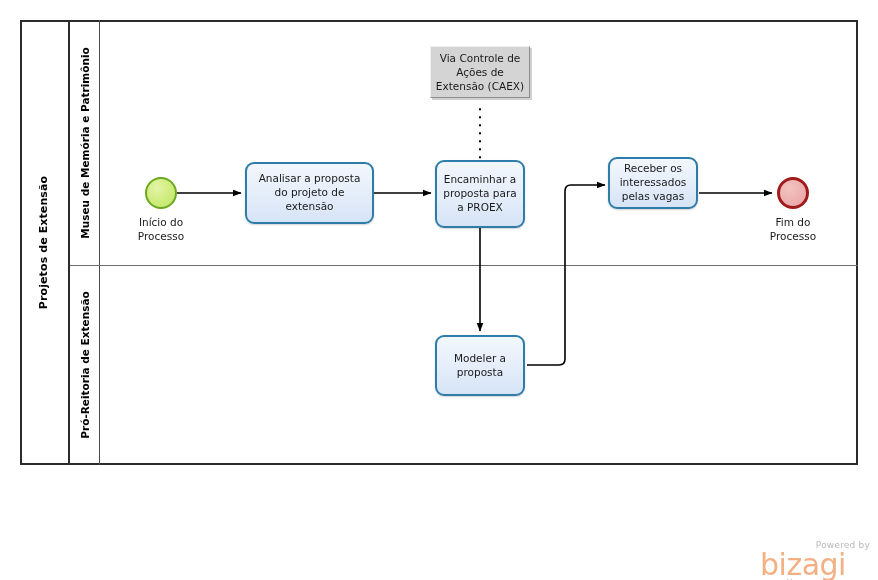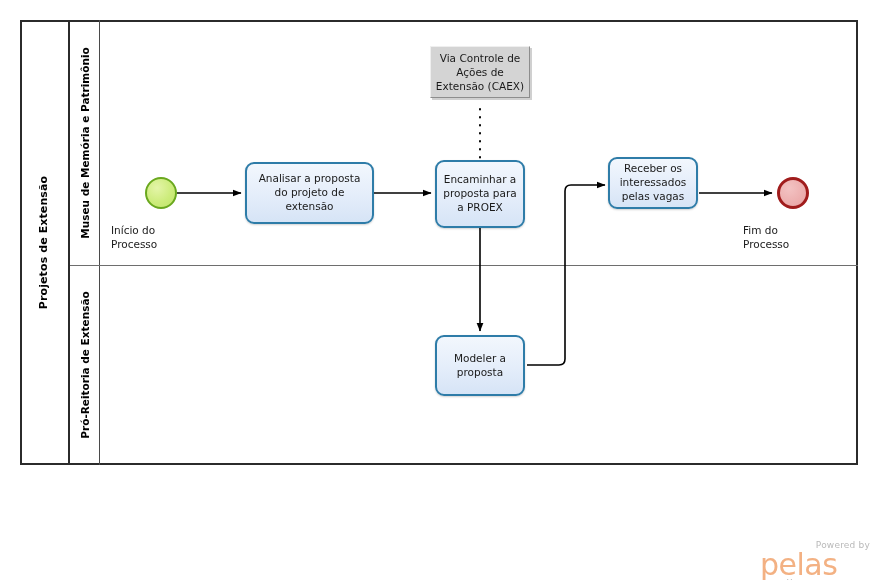--- a/index.html
+++ b/index.html
@@ -115,26 +115,25 @@
     background: radial-gradient(circle at 36% 32%, #e4f5a8 0%, #cdec7c 55%, #bfe46a 100%);
   }
   .event-end {
     width: 32px; height: 32px;
     border: 3px solid #a01c1c;
     background: radial-gradient(circle at 36% 32%, #f3c3c3 0%, #edb0b0 55%, #e7a3a3 100%);
   }
 
   .event-label {
     position: absolute;
-    text-align: left;
+    text-align: center;
     font-size: 10.5px;
     color: #1a1a1a;
     line-height: 1.32;
     white-space: pre-line;
-    margin-top: 8px;
   }
 
   .data-object {
     background: #d4d4d4;
     border-top: 1px solid #efefef;
     border-left: 1px solid #efefef;
     border-right: 1px solid #8d8d8d;
     border-bottom: 1px solid #8d8d8d;
     box-shadow: 2px 2px 0 rgba(120,120,120,0.35);
     display: flex;
@@ -244,17 +243,17 @@
   <div class="node task" style="left:245px; top:162px; width:129px; height:62px;">Analisar a proposta do projeto de extensão</div>
 
   <div class="node task" style="left:435px; top:160px; width:90px; height:68px;">Encaminhar a proposta para a PROEX</div>
 
   <div class="node task" style="left:608px; top:157px; width:90px; height:52px;">Receber os interessados pelas vagas</div>
 
   <div class="node task" style="left:435px; top:335px; width:90px; height:61px;">Modeler a proposta</div>
 
   <div class="logo">
     <div class="logo-powered">Powered by</div>
-    <div class="logo-bizagi">pelas</div>
+    <div class="logo-bizagi">bizagi</div>
     <div class="logo-modeler">Analisar</div>
   </div>
 
 </div>
 
 </body></html>

